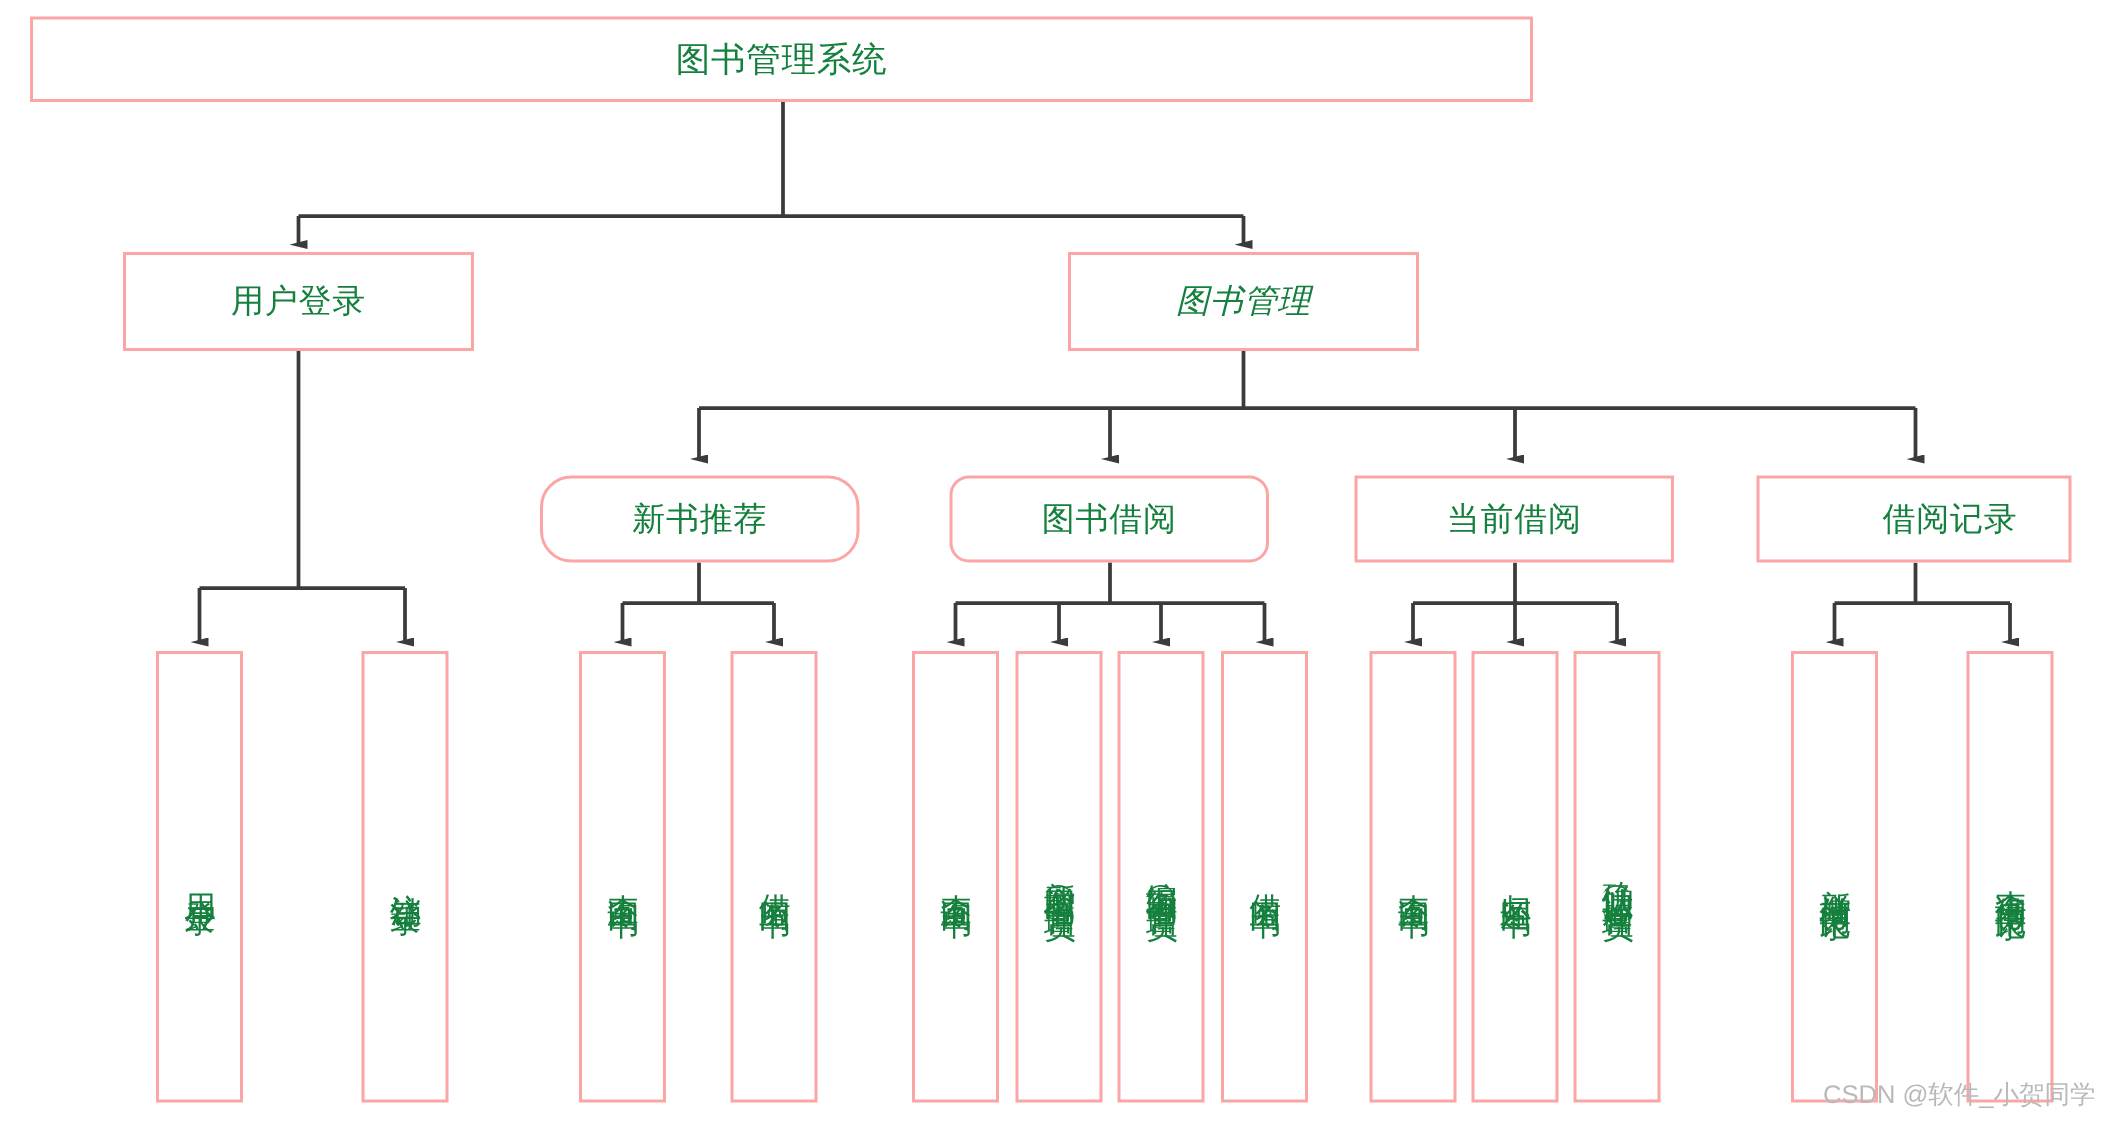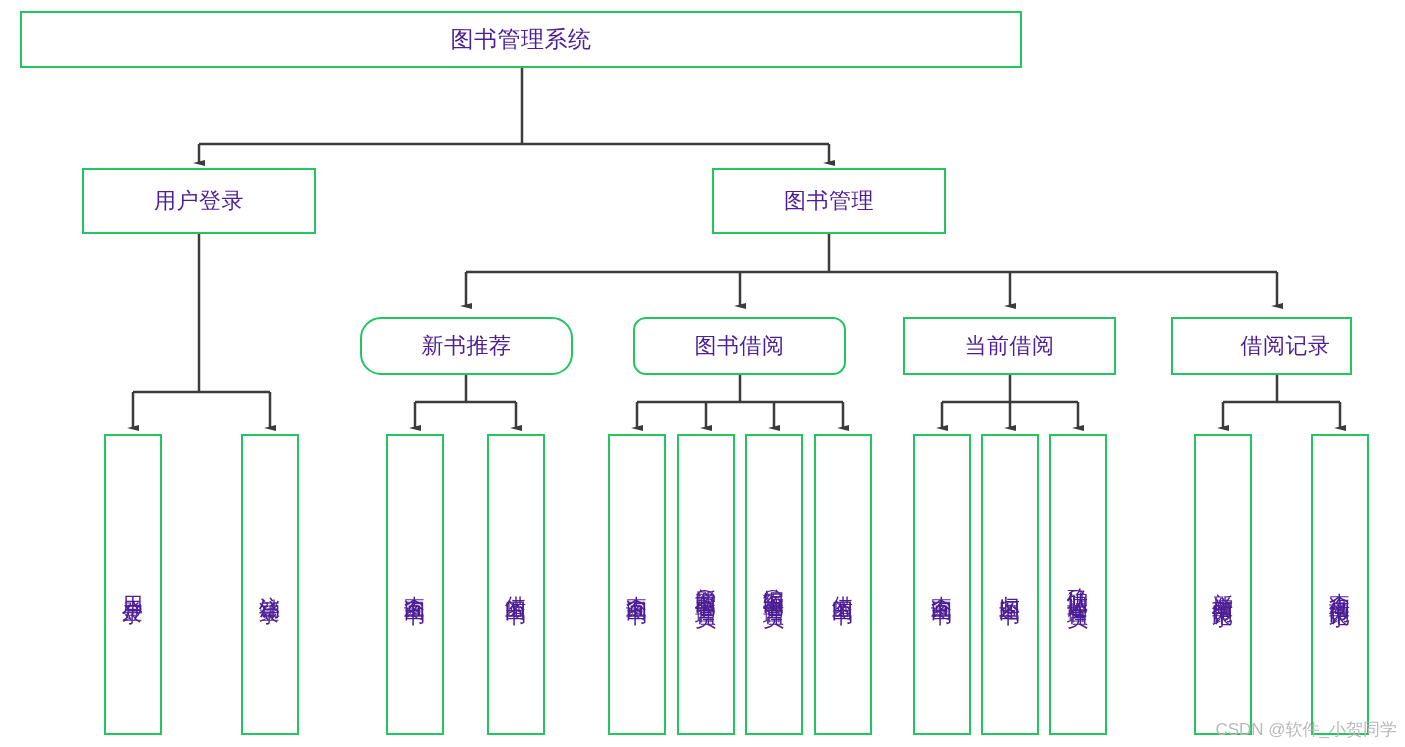--- a/index.html
+++ b/index.html
@@ -20,25 +20,25 @@
     left: 0;
     top: 0;
     width: 1405px;
     height: 747px;
     pointer-events: none;
   }
   .node {
     position: absolute;
     box-sizing: border-box;
     background: #ffffff;
-    border: 2px solid #22c55e;
+    border: 2px solid #fca5a5;
     display: flex;
     align-items: center;
     justify-content: center;
-    color: #4c1d95;
+    color: #15803d;
   }
   .node .label {
     line-height: 1.28;
     letter-spacing: 0.5px;
     white-space: pre;
     text-align: center;
   }
   .node.horiz .label {
     font-size: 22px;
   }
@@ -125,37 +125,37 @@
   </svg>
 
   <div class="node root horiz" style="left:20px; top:11px; width:1002px; height:57px;">
     <span class="label">图书管理系统</span>
   </div>
 
   <div class="node horiz" style="left:82px; top:168px; width:234px; height:66px;">
     <span class="label">用户登录</span>
   </div>
 
-  <div class="node horiz" style="left:712px; top:168px; width:234px; height:66px;">
+  <div class="node horiz" style="left:712px; top:168px; width:234px; height:66px;font-style:italic;">
     <span class="label">图书管理</span>
   </div>
 
   <div class="node horiz" style="left:360px; top:317px; width:213px; height:58px;border-radius:21px;">
     <span class="label">新书推荐</span>
   </div>
 
   <div class="node horiz" style="left:633px; top:317px; width:213px; height:58px;border-radius:13px;">
     <span class="label">图书借阅</span>
   </div>
 
   <div class="node horiz" style="left:903px; top:317px; width:213px; height:58px;">
     <span class="label">当前借阅</span>
   </div>
 
-  <div class="node horiz" style="left:1171px; top:317px; width:181px; height:58px;padding-left:48px;">
+  <div class="node horiz" style="left:1171px; top:317px; width:210px; height:58px;padding-left:48px;">
     <span class="label">借阅记录</span>
   </div>
 
   <div class="node leaf" style="left:104px; top:434px; width:58px; height:301px;">
     <span class="label">用户登录</span>
   </div>
 
   <div class="node leaf" style="left:241px; top:434px; width:58px; height:301px;">
     <span class="label">注销登录</span>
   </div>

